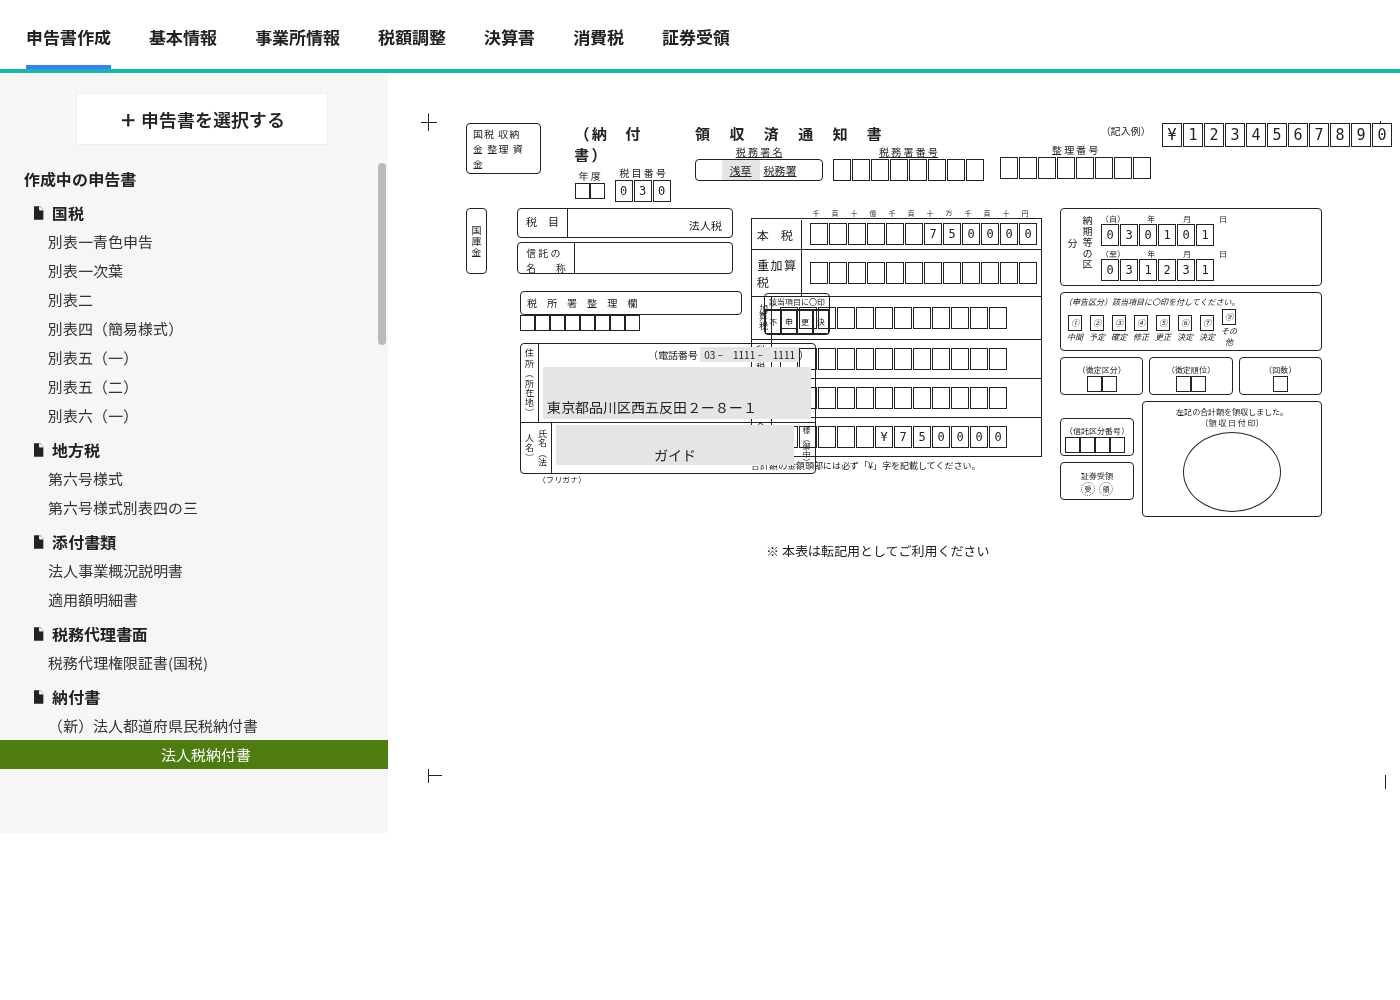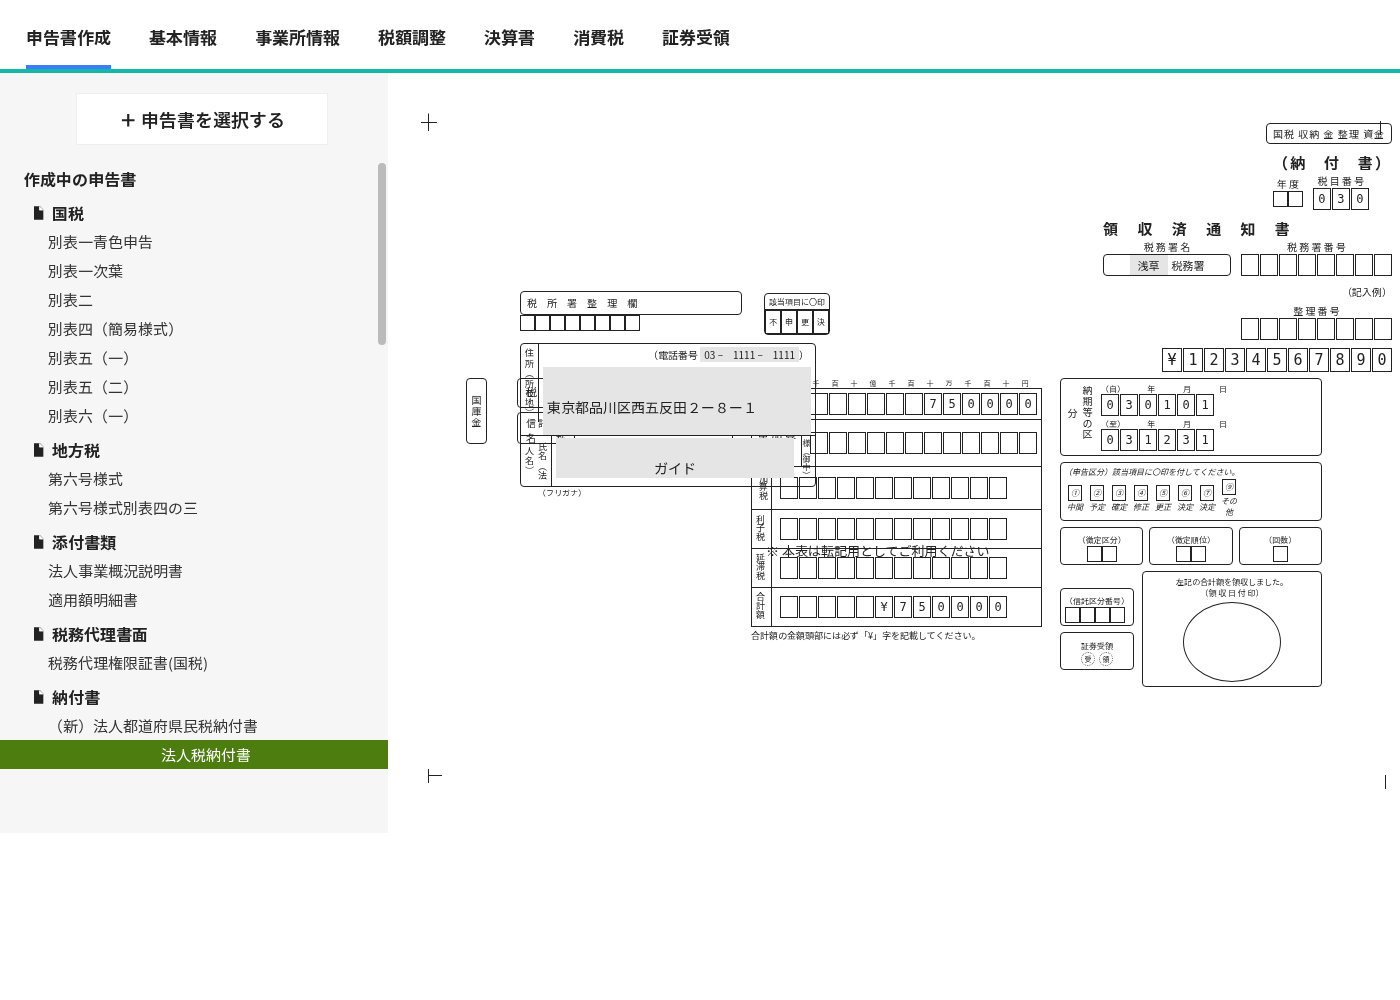--- a/index.html
+++ b/index.html
@@ -132,21 +132,21 @@
   </div>
 
   <div class="doc">
     <div class="crop tl"></div>
       <div class="crop tr"></div>
       <div class="crop bl"></div>
       <div class="crop br"></div>
 
     <div class="slip">
 
-      <div class="row" style="align-items:flex-end;flex-direction:column;">
+      <div class="row" style="align-items:flex-start;">
         <div class="thin-top" style="letter-spacing:1px;">国税 収納 金 整理 資金</div>
         <div style="width:46px;"></div>
         <div>
           <div class="title">（納　付　書）</div>
           <div class="row" style="gap:10px;">
             <div>
               <div class="lbl">年 度</div>
               <div class="digits small">
                   <span></span>
                   <span></span>
@@ -158,21 +158,21 @@
                   <span>0</span>
                   <span>3</span>
                   <span>0</span>
                 </div>
             </div>
           </div>
         </div>
         <div style="width:30px;"></div>
         <div>
           <div class="title spread">領 収 済 通 知 書</div>
-          <div class="row" style="gap:10px;">
+          <div class="row" style="gap:10px;text-decoration:underline;">
             <div>
               <div class="lbl">税 務 署 名</div>
               <div class="block" style="width:128px; height:22px; display:flex; align-items:center; justify-content:center; gap:4px;">
                 <span class="gray" style="padding:2px 8px;">浅草</span>
                 <span>税務署</span>
               </div>
             </div>
             <div>
               <div class="lbl">税 務 署 番 号</div>
               <div class="digits" id="officeno">
@@ -474,21 +474,21 @@
             </div>
         </div>
         <div class="block" style="width:296px; margin-top:12px;">
           <div style="display:flex;">
             <div class="vlabel" style="border-right:1px solid #222; padding:4px 2px; height:78px; font-size:9px;">住所（所在地）</div>
             <div style="flex:1;">
               <div style="text-align:right; font-size:10px; padding:3px 6px;">
                 <span>（電話番号</span>
                 <span class="gray" style="padding:0 4px;">03 –　1111 –　1111</span><span>）</span>
               </div>
-              <div class="gray" style="margin:2px 4px 0 4px; height:68px; font-size:14px; padding:30px 4px 2px 4px;">東京都品川区西五反田２ー８ー１</div>
+              <div class="gray" style="margin:2px 4px 0 4px; height:52px; font-size:14px; padding:30px 4px 2px 4px;">東京都品川区西五反田２ー８ー１</div>
             </div>
           </div>
           <div style="display:flex; border-top:1px solid #222;">
             <div class="vlabel" style="border-right:1px solid #222; padding:4px 2px; height:50px; font-size:9px;">氏名（法人名）</div>
             <div style="flex:1;">
               <div class="gray" style="margin:2px 4px 0 4px; height:40px; font-size:14px; text-align:center; padding-top:20px;">ガイド</div>
             </div>
             <div class="tiny" style="writing-mode:vertical-rl; padding:3px;">様（御中）</div>
           </div>
         </div>

